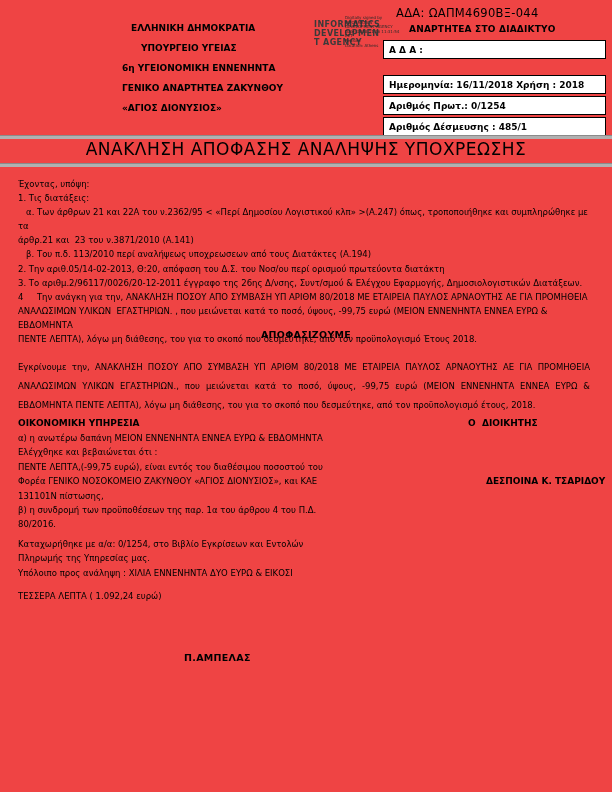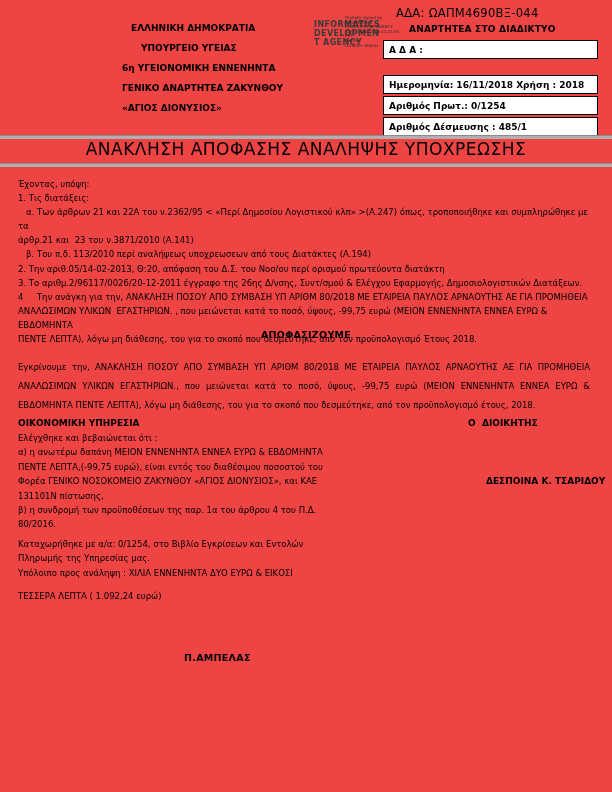--- a/index.html
+++ b/index.html
@@ -17,21 +17,21 @@
 
   
   .stamp-agency{position:absolute;left:287px;top:20px;font-size:8px;line-height:9px;
                 color:#3a3a3a;font-weight:bold;letter-spacing:.4px;margin-left:27px;}
   .stamp-fine{position:absolute;left:345px;top:16px;width:58px;font-size:4px;line-height:4.6px;
               color:#2a2a2a;white-space:pre-line;}
 
   
   .anartitea{position:absolute;left:409px;top:24px;font-weight:bold;font-size:9px;letter-spacing:.2px;}
   .hbox{position:absolute;left:383px;width:199px;border:1px solid #000;background:#fff;
-        font-weight:bold;font-size:9px;padding:4px 9px 3px 5px;white-space:nowrap;}
+        font-weight:bold;font-size:9px;padding:4px 17px 3px 5px;white-space:nowrap;}
   .hbox.ada{top:40px;}
   .hbox.date{top:75px;}
   .hbox.prot{top:96px;}
   .hbox.desm{top:117px;}
 
   
   .rule{position:absolute;left:0;width:612px;height:3px;background:#b0b0b0;border-top:1px solid #8b8b8b;}
   .rule.r1{top:135px;}
   .rule.r2{top:163px;}
   .doc-title{position:absolute;left:0;top:139px;width:612px;text-align:center;
@@ -112,22 +112,22 @@
   </div>
 
   <div class="decide-head">ΑΠΟΦΑΣΙΖΟΥΜΕ</div>
 
   <div class="decision-par">Εγκρίνουμε την, ΑΝΑΚΛΗΣΗ ΠΟΣΟΥ ΑΠΟ ΣΥΜΒΑΣΗ ΥΠ ΑΡΙΘΜ 80/2018 ΜΕ ΕΤΑΙΡΕΙΑ ΠΑΥΛΟΣ ΑΡΝΑΟΥΤΗΣ ΑΕ ΓΙΑ ΠΡΟΜΗΘΕΙΑ ΑΝΑΛΩΣΙΜΩΝ ΥΛΙΚΩΝ  ΕΓΑΣΤΗΡΙΩΝ., που μειώνεται κατά το ποσό, ύψους, -99,75 ευρώ (ΜΕΙΟΝ ΕΝΝΕΝΗΝΤΑ ΕΝΝΕΑ ΕΥΡΩ &amp; ΕΒΔΟΜΗΝΤΑ ΠΕΝΤΕ ΛΕΠΤΑ), λόγω μη διάθεσης, του για το σκοπό που δεσμεύτηκε, από τον προϋπολογισμό έτους, 2018.</div>
 
   <div class="fin-head">ΟΙΚΟΝΟΜΙΚΗ ΥΠΗΡΕΣΙΑ</div>
   <div class="gov-head">Ο  ΔΙΟΙΚΗΤΗΣ</div>
 
   <div class="fin-lines">
+    <div>α) η ανωτέρω δαπάνη ΜΕΙΟΝ ΕΝΝΕΝΗΝΤΑ ΕΝΝΕΑ ΕΥΡΩ &amp; ΕΒΔΟΜΗΝΤΑ</div>
     <div>Ελέγχθηκε και βεβαιώνεται ότι :</div>
-    <div>α) η ανωτέρω δαπάνη ΜΕΙΟΝ ΕΝΝΕΝΗΝΤΑ ΕΝΝΕΑ ΕΥΡΩ &amp; ΕΒΔΟΜΗΝΤΑ</div>
     <div>ΠΕΝΤΕ ΛΕΠΤΑ,(-99,75 ευρώ), είναι εντός του διαθέσιμου ποσοστού του</div>
     <div>Φορέα ΓΕΝΙΚΟ ΝΟΣΟΚΟΜΕΙΟ ΖΑΚΥΝΘΟΥ «ΑΓΙΟΣ ΔΙΟΝΥΣΙΟΣ», και ΚΑΕ</div>
     <div>131101Ν πίστωσης,</div>
     <div>β) η συνδρομή των προϋποθέσεων της παρ. 1α του άρθρου 4 του Π.Δ.</div>
     <div>80/2016.</div>
     <div>Καταχωρήθηκε με α/α: 0/1254, στο Βιβλίο Εγκρίσεων και Εντολών</div>
     <div>Πληρωμής της Υπηρεσίας μας.</div>
     <div>Υπόλοιπο προς ανάληψη : ΧΙΛΙΑ ΕΝΝΕΝΗΝΤΑ ΔΥΟ ΕΥΡΩ &amp; ΕΙΚΟΣΙ</div>
     <div>ΤΕΣΣΕΡΑ ΛΕΠΤΑ ( 1.092,24 ευρώ)</div>
   </div>

